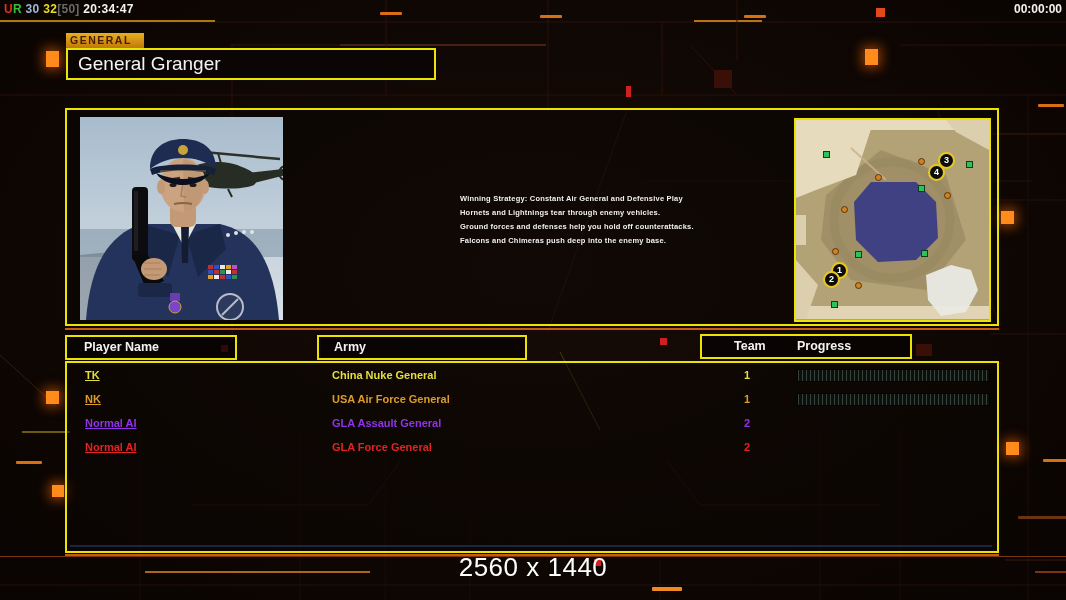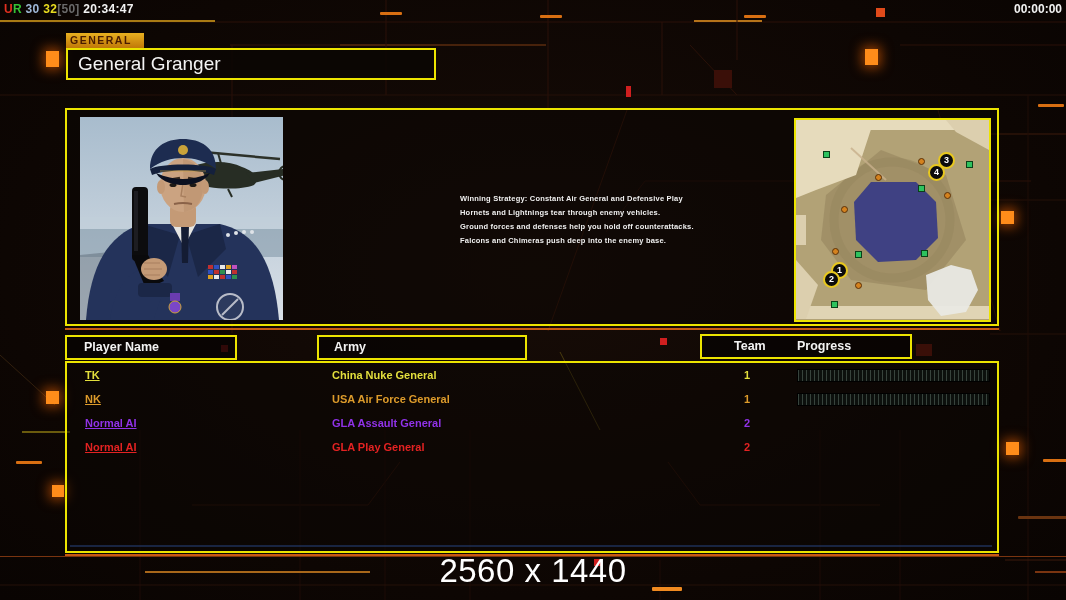--- a/index.html
+++ b/index.html
@@ -55,21 +55,21 @@
   #hdr-team .prog-lbl{position:absolute;left:95px;}
   .prow{position:absolute;left:65px;width:930px;height:20px;z-index:6;font-size:11px;font-weight:bold;line-height:20px;}
   .prow .pname{position:absolute;left:20px;text-decoration:underline;}
   .prow .parmy{position:absolute;left:267px;}
   .prow .pteam{position:absolute;left:672px;width:20px;text-align:center;}
   .pbar{position:absolute;left:732px;top:4px;width:191px;height:11px;border:1px solid #000;
     background:#0c100d;
     background-image:repeating-linear-gradient(90deg,#37433c 0px,#37433c 1px,#0c100d 1px,#0c100d 4px);}
   
   #resolution{position:absolute;left:0;top:552px;width:1066px;text-align:center;z-index:6;
-    color:#fff;font-size:33px;letter-spacing:.5px;}
+    color:#fff;font-size:26px;letter-spacing:.5px;}
 </style>
 </head>
 <body>
 
 <div id="screen">
 
   <svg id="circuit" width="1066" height="600">
     <line x1="0" y1="22" x2="1066" y2="22" stroke="#2a1108"></line>
     <line x1="0" y1="21" x2="215" y2="21" stroke="#a87a14" stroke-width="2"></line>
     <line x1="694" y1="21" x2="762" y2="21" stroke="#b5731a" stroke-width="2"></line>
@@ -295,20 +295,20 @@
     <div class="pbar"></div>
   </div>
   <div class="prow" style="top: 413px; color: rgb(144, 50, 232);">
     <span class="pname">Normal AI</span>
     <span class="parmy">GLA Assault General</span>
     <span class="pteam">2</span>
 
   </div>
   <div class="prow" style="top: 437px; color: rgb(227, 34, 34);">
     <span class="pname">Normal AI</span>
-    <span class="parmy">GLA Play General</span>
+    <span class="parmy">GLA Force General</span>
     <span class="pteam">2</span>
 
   </div>
 
   <div id="resolution">2560 x 1440</div>
 
 </div>
 
 </body></html>

